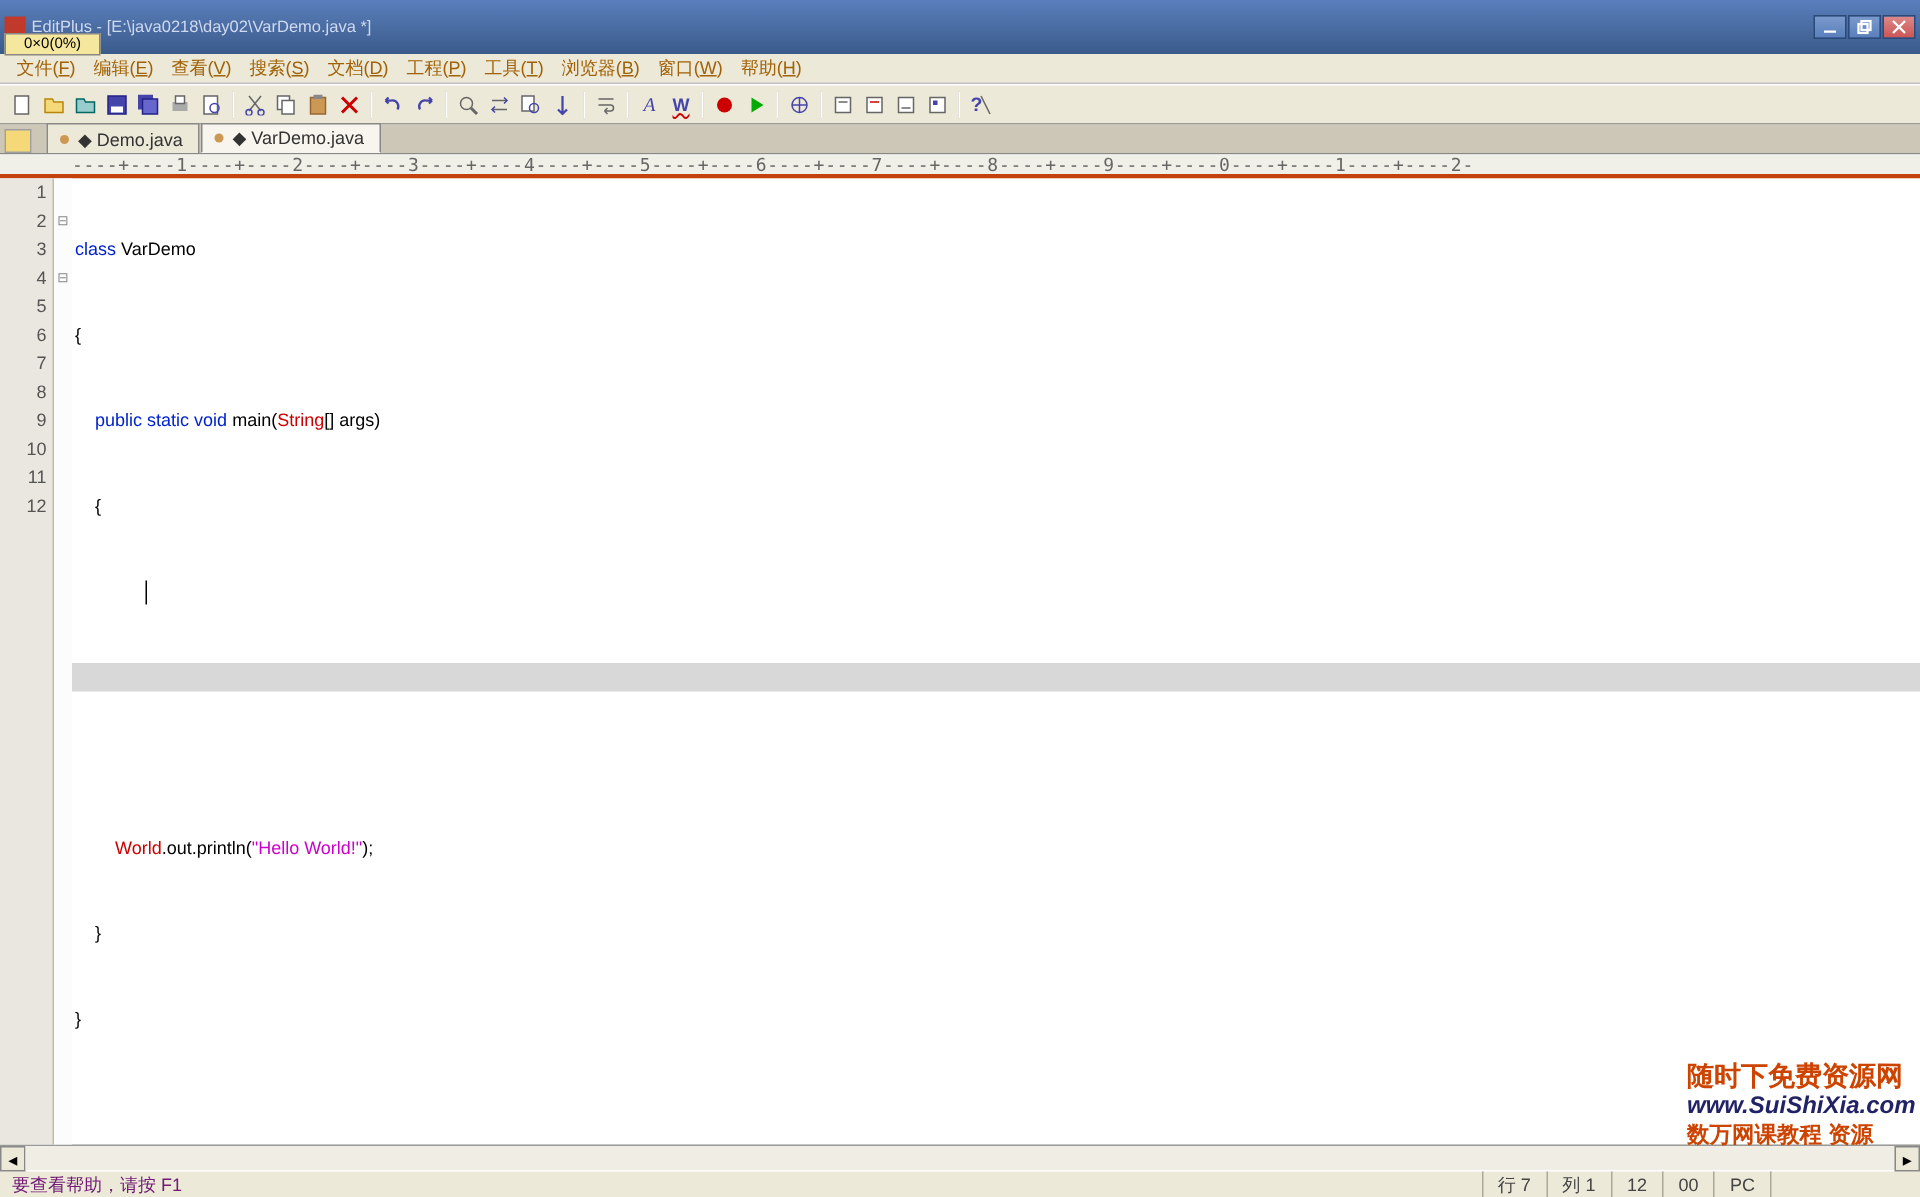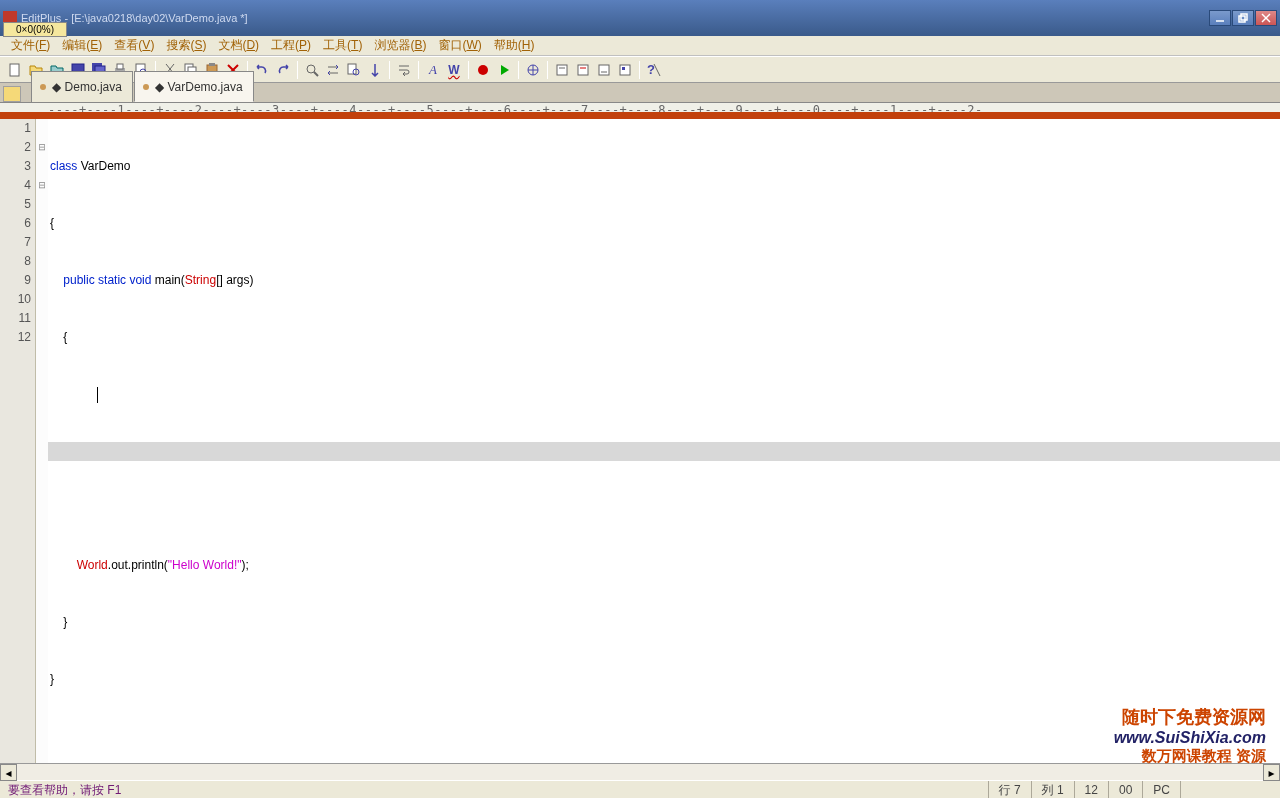--- a/index.html
+++ b/index.html
@@ -13,25 +13,25 @@
 .win-btn svg { width: 10px; height: 10px; stroke: #fff; stroke-width: 1.5; fill: none; }
 .coords { position: absolute; top: 22px; left: 3px; background: #f5e79e; border: 1px solid #888; padding: 1px 12px; font-size: 10px; z-index: 10; }
 .menubar { height: 20px; background: #ece9d8; display: flex; align-items: center; padding: 0 5px; border-bottom: 1px solid #c0c0c0; }
 .menu-item { padding: 1px 6px; cursor: pointer; color: #a16207; }
 .menu-item .hot { text-decoration: underline; }
 .toolbar { height: 27px; background: #ece9d8; display: flex; align-items: center; padding: 0 5px; border-bottom: 1px solid #999; border-top: 1px solid #fff; gap: 1px; }
 .tool-btn { width: 20px; height: 20px; display: flex; align-items: center; justify-content: center; cursor: pointer; border: 1px solid transparent; }
 .tool-sep { width: 1px; height: 18px; background: #a0a0a0; border-right: 1px solid #fff; margin: 0 3px; }
 .tabbar { height: 20px; background: #cdc7b8; display: flex; align-items: flex-end; padding: 0 3px; border-bottom: 1px solid #888; }
 .dir-btn { width: 18px; height: 16px; background: #f5d978; border: 1px solid #a0a0a0; margin-right: 10px; cursor: pointer; }
-.tab { height: 31px; padding: 0 10px 0 6px; background: #ece9d8; border: 1px solid #888; border-bottom: none; display: flex; align-items: center; cursor: pointer; margin-right: 1px; color: #333; text-align: center; }
+.tab { height: 20px; padding: 0 10px 0 6px; background: #ece9d8; border: 1px solid #888; border-bottom: none; display: flex; align-items: center; cursor: pointer; margin-right: 1px; color: #333; text-align: center; }
 .tab.active { background: #f8f5ee; border-bottom: 1px solid #f8f5ee; position: relative; z-index: 1; margin-bottom: -1px; }
 .tab-icon { width: 10px; height: 10px; margin-right: 4px; }
 .editor-wrap { position: relative; background: #fff; }
-.ruler { height: 16px; background: #f0f0e8; border-bottom: 7px solid #c2410c; color: #666; font-family: monospace; font-size: 12px; white-space: pre; overflow: hidden; padding-left: 48px; letter-spacing: 0.5px; }
+.ruler { height: 16px; background: #f0f0e8; border-bottom: 3px solid #c2410c; color: #666; font-family: monospace; font-size: 12px; white-space: pre; overflow: hidden; padding-left: 48px; letter-spacing: 0.5px; }
 .editor { display: flex; height: 644px; background: #fff; font-family: "Consolas", "Courier New", monospace; font-size: 15px; line-height: 19px; }
 .gutter { width: 36px; background: #e9e7df; border-right: 1px solid #c0bca8; text-align: right; padding-right: 4px; color: #555; user-select: none; }
 .gutter div { height: 19px; }
 .fold-col { width: 12px; background: #fcfcfc; }
 .fold-col .mk { height: 19px; display: flex; align-items: center; justify-content: center; color: #888; font-size: 9px; }
 .code { flex: 1; position: relative; white-space: pre; }
 .code-line { height: 19px; padding-left: 2px; }
 .hl { background: #d8d8d8; }
 .kw { color: #0022cc; }
 .ty { color: #cc0000; }
@@ -48,21 +48,21 @@
 .taskbar { height: 30px; background: linear-gradient(#3c8ee4, #245edb 6%, #245edb 94%, #1941a5); display: flex; align-items: center; }
 .start-btn { height: 30px; padding: 0 15px 0 8px; background: linear-gradient(#59a926, #3c8e0e); border-radius: 0 10px 10px 0; display: flex; align-items: center; color: #fff; font-weight: bold; font-style: italic; cursor: pointer; font-size: 13px; }
 .start-flag { width: 18px; height: 18px; margin-right: 5px; display: grid; grid-template: 1fr 1fr / 1fr 1fr; gap: 1px; }
 .start-flag span:nth-child(1){background:#e74c3c}.start-flag span:nth-child(2){background:#2ecc71}.start-flag span:nth-child(3){background:#3498db}.start-flag span:nth-child(4){background:#f1c40f}
 .ql { display: flex; align-items: center; gap: 4px; padding: 0 6px; }
 .ql-icon { width: 16px; height: 16px; cursor: pointer; }
 .task-items { display: flex; flex: 1; gap: 2px; padding: 0 4px; align-items: center; }
 .task-item { height: 24px; padding: 0 6px; background: linear-gradient(#5ea6f0, #3c80d8); border: 1px solid #2a5ab0; border-radius: 2px; display: flex; align-items: center; color: #fff; cursor: pointer; max-width: 165px; overflow: hidden; white-space: nowrap; font-size: 11px; }
 .task-item.active { background: linear-gradient(#1a50b0, #2c66c8); border-color: #103a80; }
 .task-item-icon { width: 14px; height: 14px; margin-right: 4px; flex-shrink: 0; }
-.watermark { position: absolute; right: 14px; bottom: 32px; text-align: right; pointer-events: none; }
+.watermark { position: absolute; right: 3px; bottom: 32px; text-align: left; pointer-events: none; }
 .wm1 { color: #c40; font-size: 18px; font-weight: bold; }
 .wm2 { color: #226; font-size: 16px; font-weight: bold; font-style: italic; }
 .wm3 { color: #c40; font-size: 15px; font-weight: bold; }
 </style>
 </head>
 <body>
 
 <div class="titlebar">
   <div class="titlebar-icon"></div>
   <div class="titlebar-text">EditPlus - [E:\java0218\day02\VarDemo.java *]</div>

